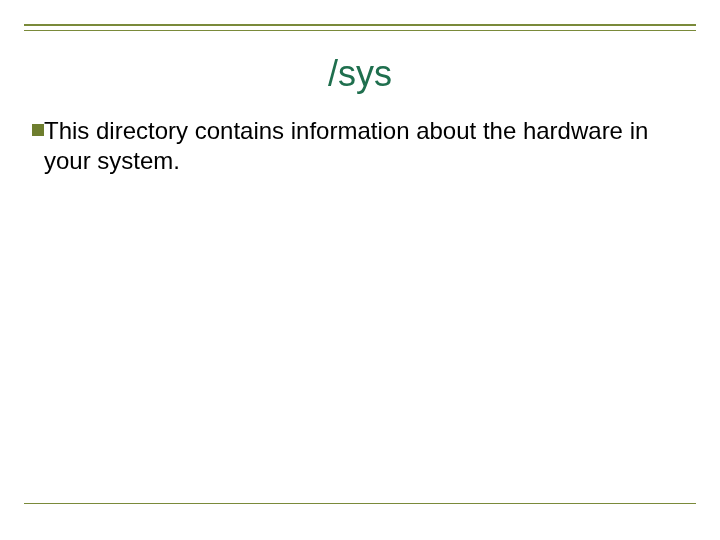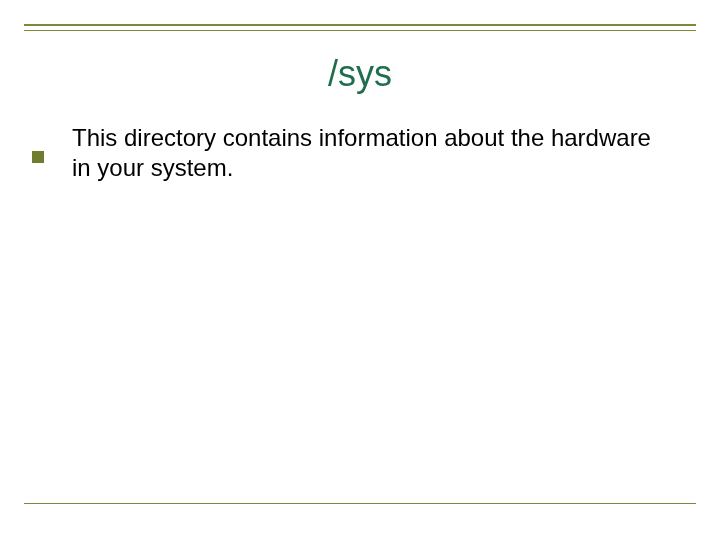--- a/index.html
+++ b/index.html
@@ -25,31 +25,31 @@
   .rule-top-thin {
     border-top: 1px solid #7a8a3a;
     width: 100%;
     height: 0;
   }
   .title {
     text-align: center;
     font-size: 36px;
     color: #1f6f4e;
     margin-top: 22px;
-    margin-bottom: 28px;
+    margin-bottom: 21px;
     font-weight: normal;
   }
   .content {
     padding-left: 8px;
     padding-right: 30px;
   }
   .bullet-row {
     display: flex;
-    align-items: center;
-    gap: 28px;
+    align-items: flex-start;
+    gap: 0;
   }
   .bullet {
     width: 12px;
     height: 12px;
     background: #6e7e2e;
     flex: 0 0 12px;
     margin-top: 8px;
   }
   .bullet-text {
     font-size: 24px;

